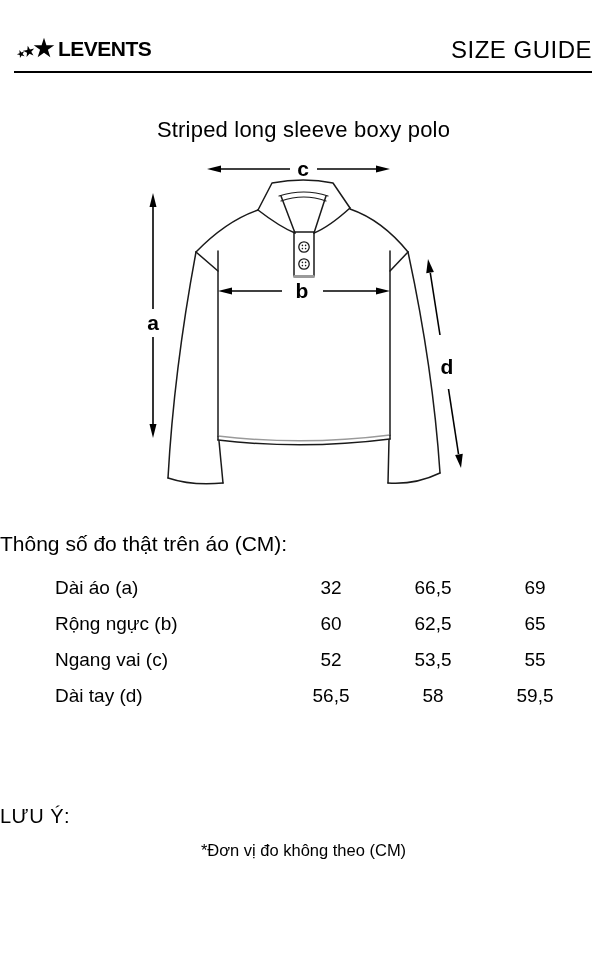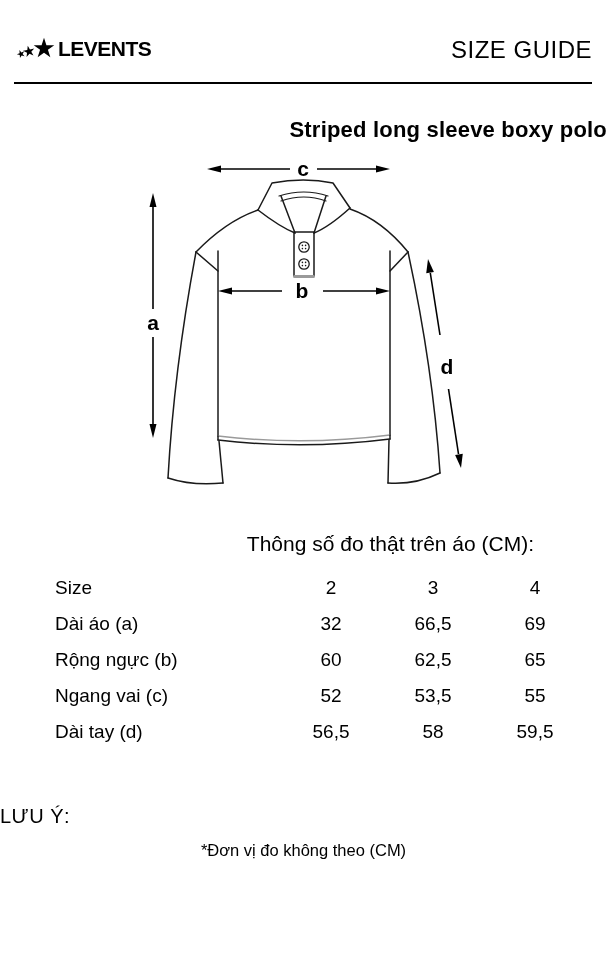--- a/index.html
+++ b/index.html
@@ -5,38 +5,38 @@
   html,body{margin:0;padding:0;background:#ffffff;}
   .page{
     position:relative;width:607px;height:960px;background:#ffffff;overflow:hidden;
     font-family:"Liberation Sans", sans-serif;color:#000;
   }
   
   .header{
     position:absolute;top:0;left:14px;right:15px;height:64px;
     border-bottom:2px solid #000;
     display:flex;justify-content:space-between;align-items:flex-end;
-    padding-bottom:18px;box-sizing:content-box;
+    padding-bottom:7px;box-sizing:content-box;
   }
   .brand{display:flex;align-items:center;}
   .brand svg{display:block;}
   .brand-name{font-size:21px;font-weight:800;letter-spacing:-0.5px;margin-left:-8px;}
   .size-guide{font-size:24px;font-weight:400;letter-spacing:0.5px;}
   
   .product-title{
-    position:absolute;top:117px;left:0;width:607px;text-align:right;
-    font-size:22px;font-weight:700;letter-spacing:0.2px;
+    position:absolute;top:117px;left:0;width:607px;text-align:center;
+    font-size:22px;font-weight:400;letter-spacing:0.2px;
   }
   
   .diagram{position:absolute;left:130px;top:155px;width:350px;height:345px;}
   .diagram svg{display:block;width:350px;height:345px;}
   .measure-letter{font-family:"Liberation Sans",sans-serif;font-size:21px;font-weight:600;fill:#000;}
   
   .table-title{
-    position:absolute;top:532px;left:0;width:534px;text-align:right;
+    position:absolute;top:532px;left:0;width:534px;text-align:left;
     font-size:21px;font-weight:400;
   }
   .size-table{position:absolute;left:55px;top:570px;width:531px;font-size:19px;}
   .t-row{display:grid;grid-template-columns:225px 102px 102px 102px;height:36px;align-items:center;}
   .t-label{text-align:left;}
   .t-val{text-align:center;}
   
   .notes-heading{
     position:absolute;top:805px;left:0;width:607px;text-align:left;
     font-size:20px;font-weight:400;letter-spacing:0.5px;
@@ -159,26 +159,20 @@
       <text class="measure-letter" x="23" y="175" text-anchor="middle">a</text>
       <text class="measure-letter" x="172" y="143" text-anchor="middle">b</text>
       <text class="measure-letter" x="317" y="219" text-anchor="middle">d</text>
     </svg>
   </div>
 
   <div class="table-title">Thông số đo thật trên áo (CM):</div>
 
   <div class="size-table">
     <div class="t-row">
-      <div class="t-label">Size</div>
-      <div class="t-val">2</div>
-      <div class="t-val">3</div>
-      <div class="t-val">4</div>
-    </div>
-    <div class="t-row">
       <div class="t-label">Dài áo (a)</div>
       <div class="t-val">32</div>
       <div class="t-val">66,5</div>
       <div class="t-val">69</div>
     </div>
     <div class="t-row">
       <div class="t-label">Rộng ngực (b)</div>
       <div class="t-val">60</div>
       <div class="t-val">62,5</div>
       <div class="t-val">65</div>

